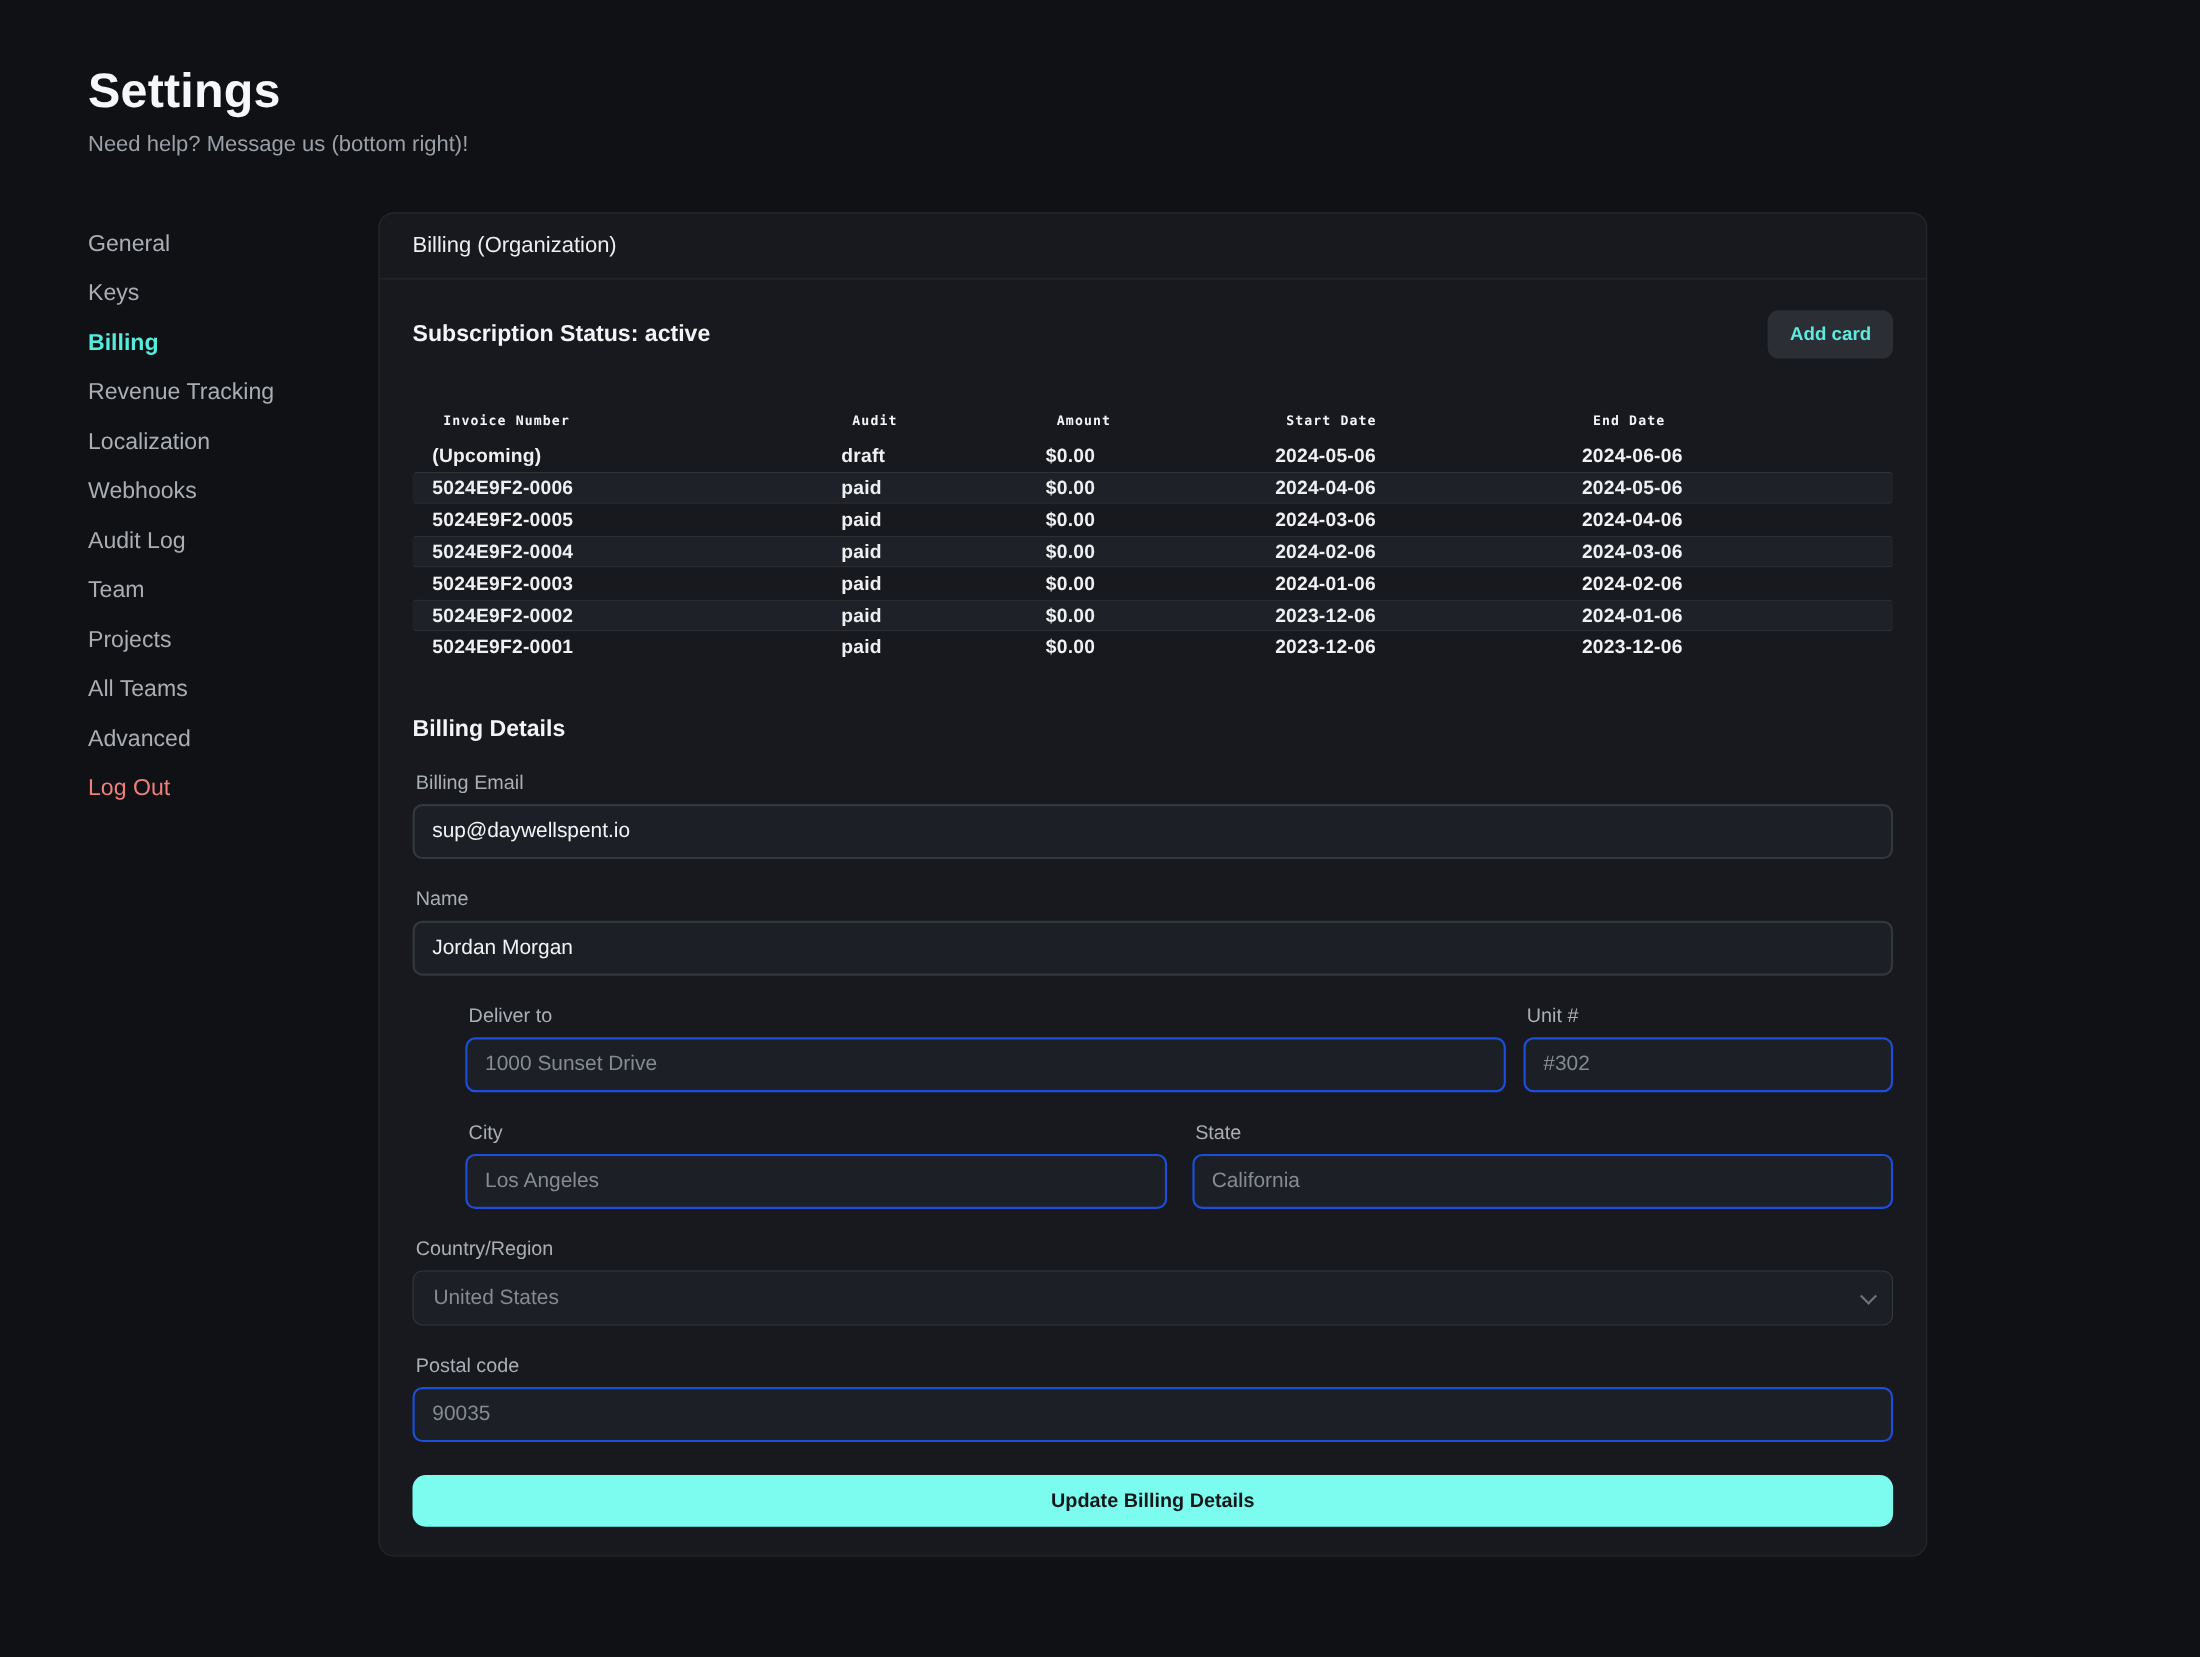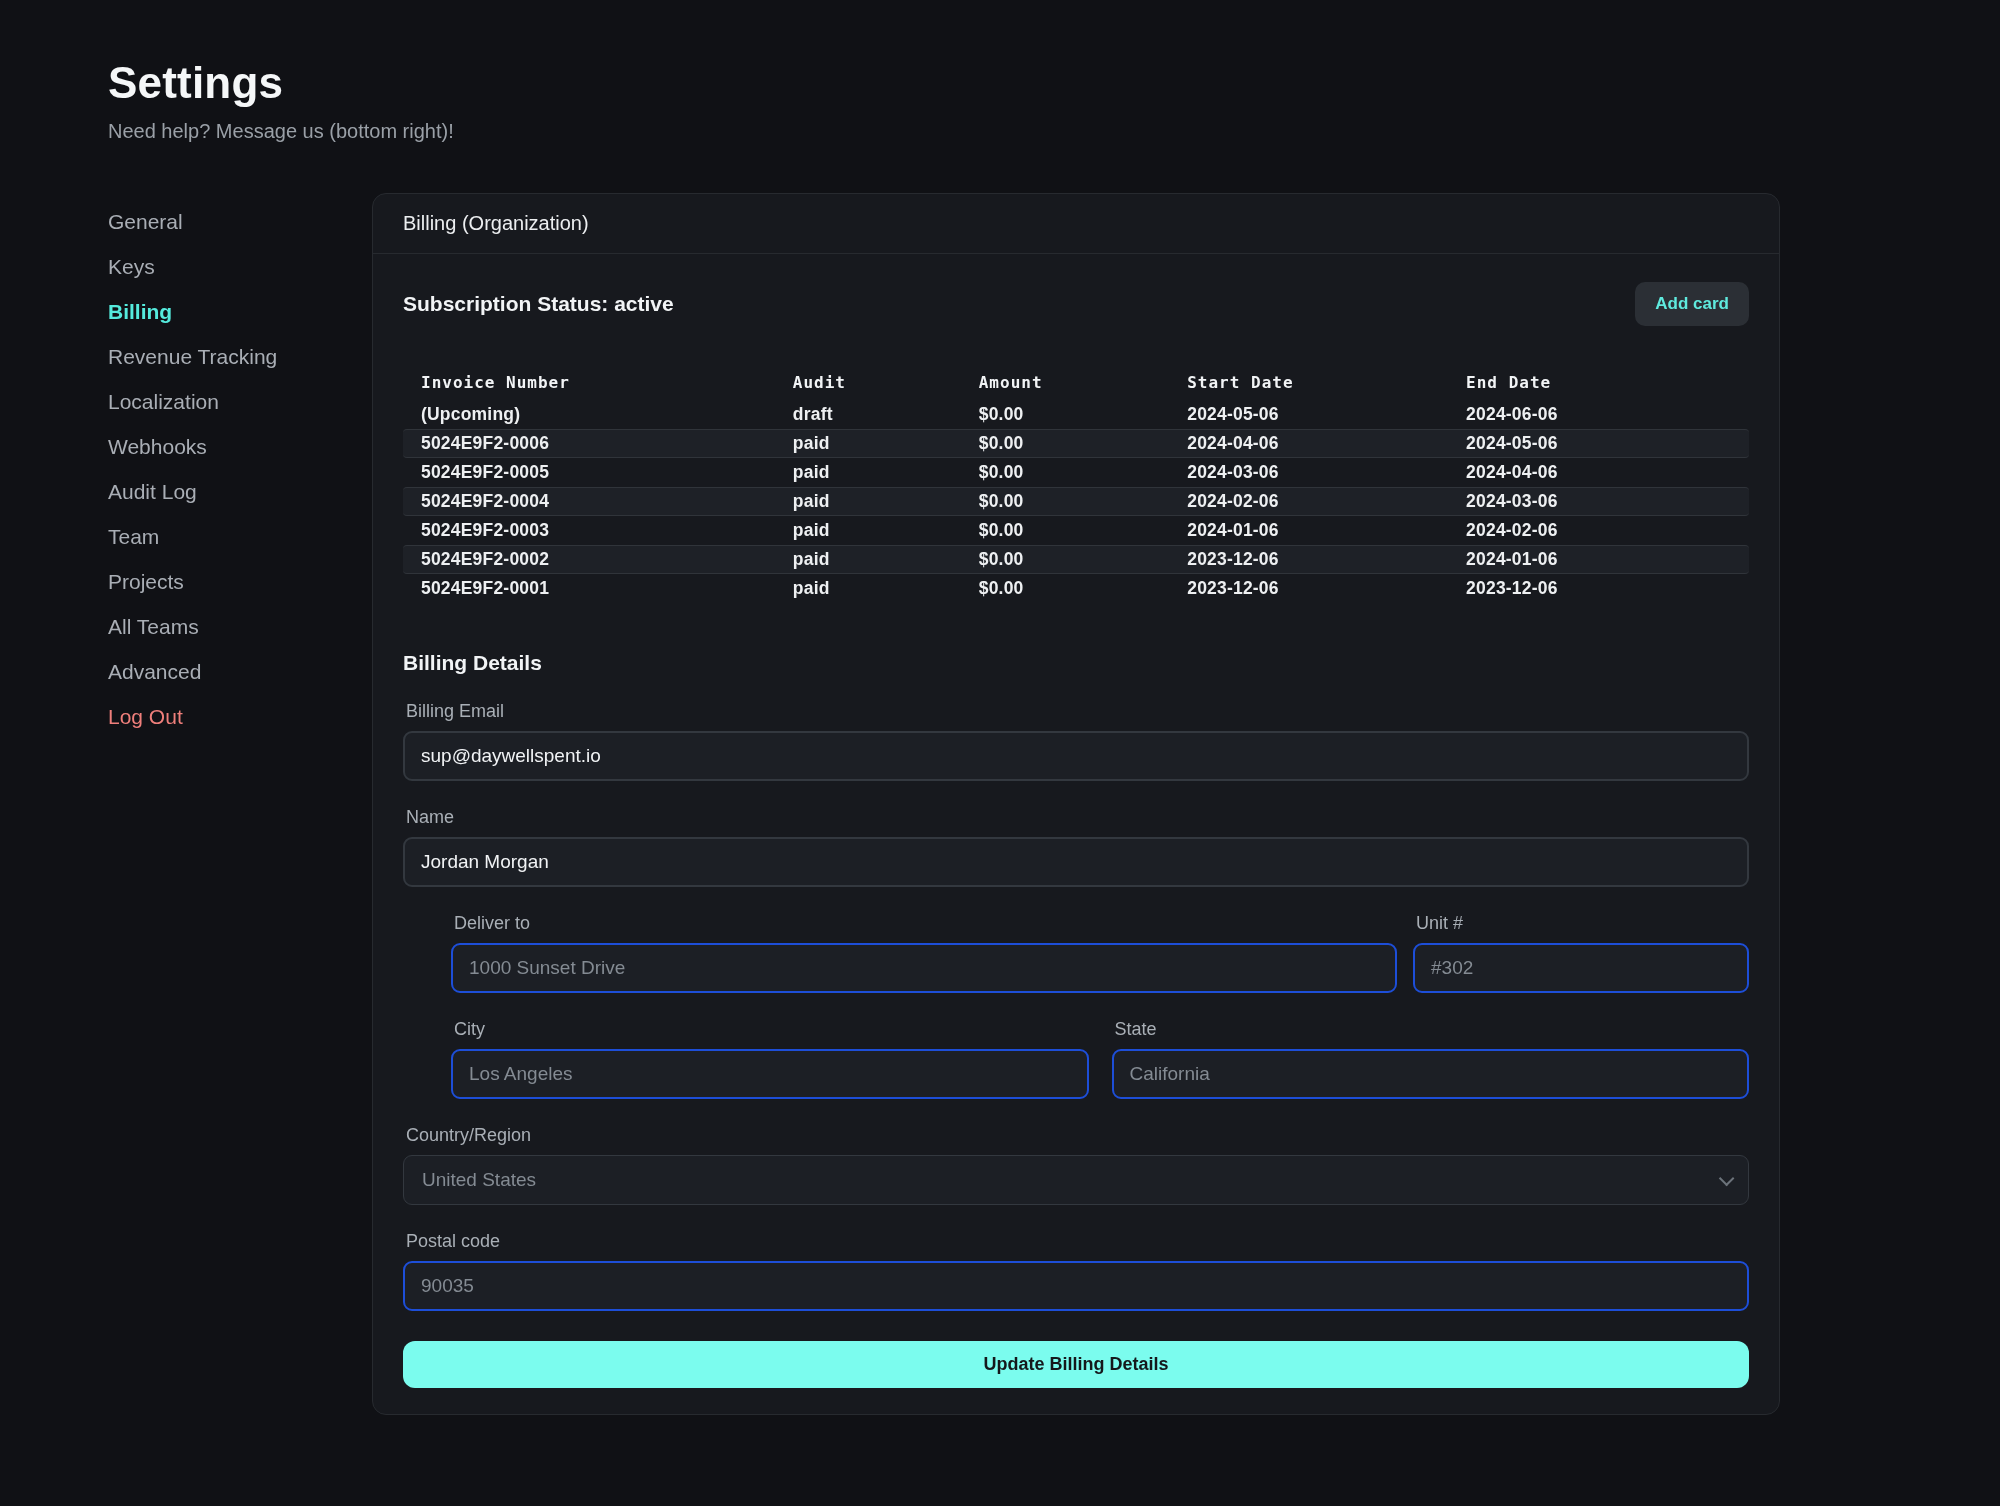--- a/index.html
+++ b/index.html
@@ -3,21 +3,21 @@
 <meta charset="utf-8">
 <style>
   * { box-sizing: border-box; margin: 0; padding: 0; }
   html, body { width: 2000px; min-height: 1506px; }
   body {
     background: #101115;
     font-family: "Liberation Sans", sans-serif;
     color: #f2f4f6;
     overflow: hidden;
   }
-  .page { padding: 58px 0 0 108px; }
+  .page { padding: 58px 0 0 80px; }
 
   
   .page-title { font-size: 44px; font-weight: 700; color: #f5f7f8; letter-spacing: 0.2px; }
   .page-subtitle { margin-top: 12px; font-size: 20px; color: #9aa0a7; font-weight: 500; }
 
   
   .content { display: flex; align-items: flex-start; margin-top: 50px; }
 
   
   .sidebar { width: 264px; flex: 0 0 264px; padding-top: 6px; }
@@ -55,21 +55,21 @@
   .tr {
     display: grid;
     grid-template-columns: 28% 14% 15.7% 21% auto;
     align-items: center;
     padding-left: 18px;
   }
   .tr.head { height: 36px; }
   .tr.row { height: 29px; }
   .th {
     font-family: "DejaVu Sans Mono", monospace;
-    font-size: 16px; font-weight: 700; letter-spacing: 1px; color: #f2f4f6;
+    font-size: 12px; font-weight: 700; letter-spacing: 1px; color: #f2f4f6; margin-left: 10px;
   }
   .td { font-size: 17.5px; font-weight: 700; color: #eef0f2; letter-spacing: 0.2px; }
   .tr.striped {
     background: #1e2127;
     border-top: 1px solid #30343a;
     border-bottom: 1px solid #30343a;
     border-radius: 4px;
   }
 
   

